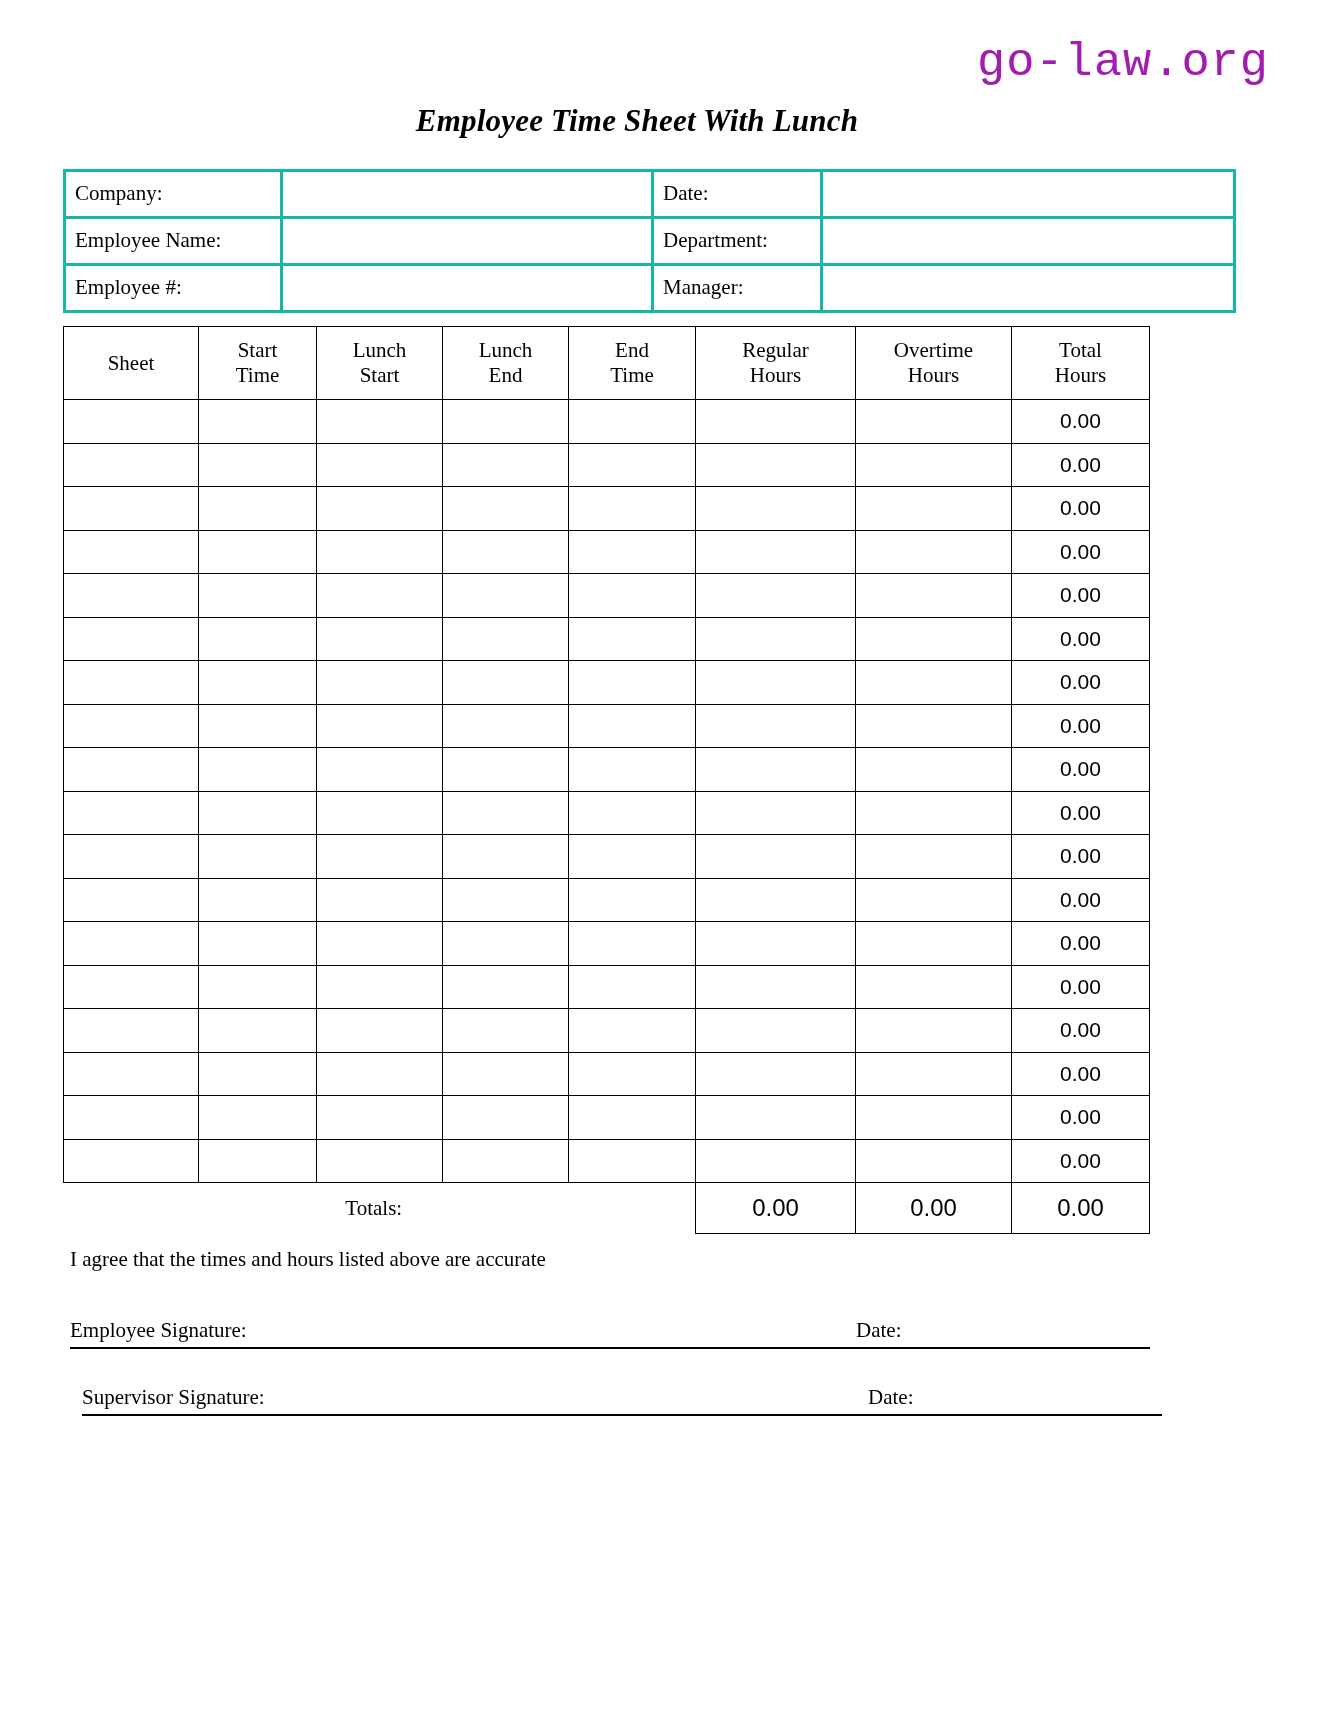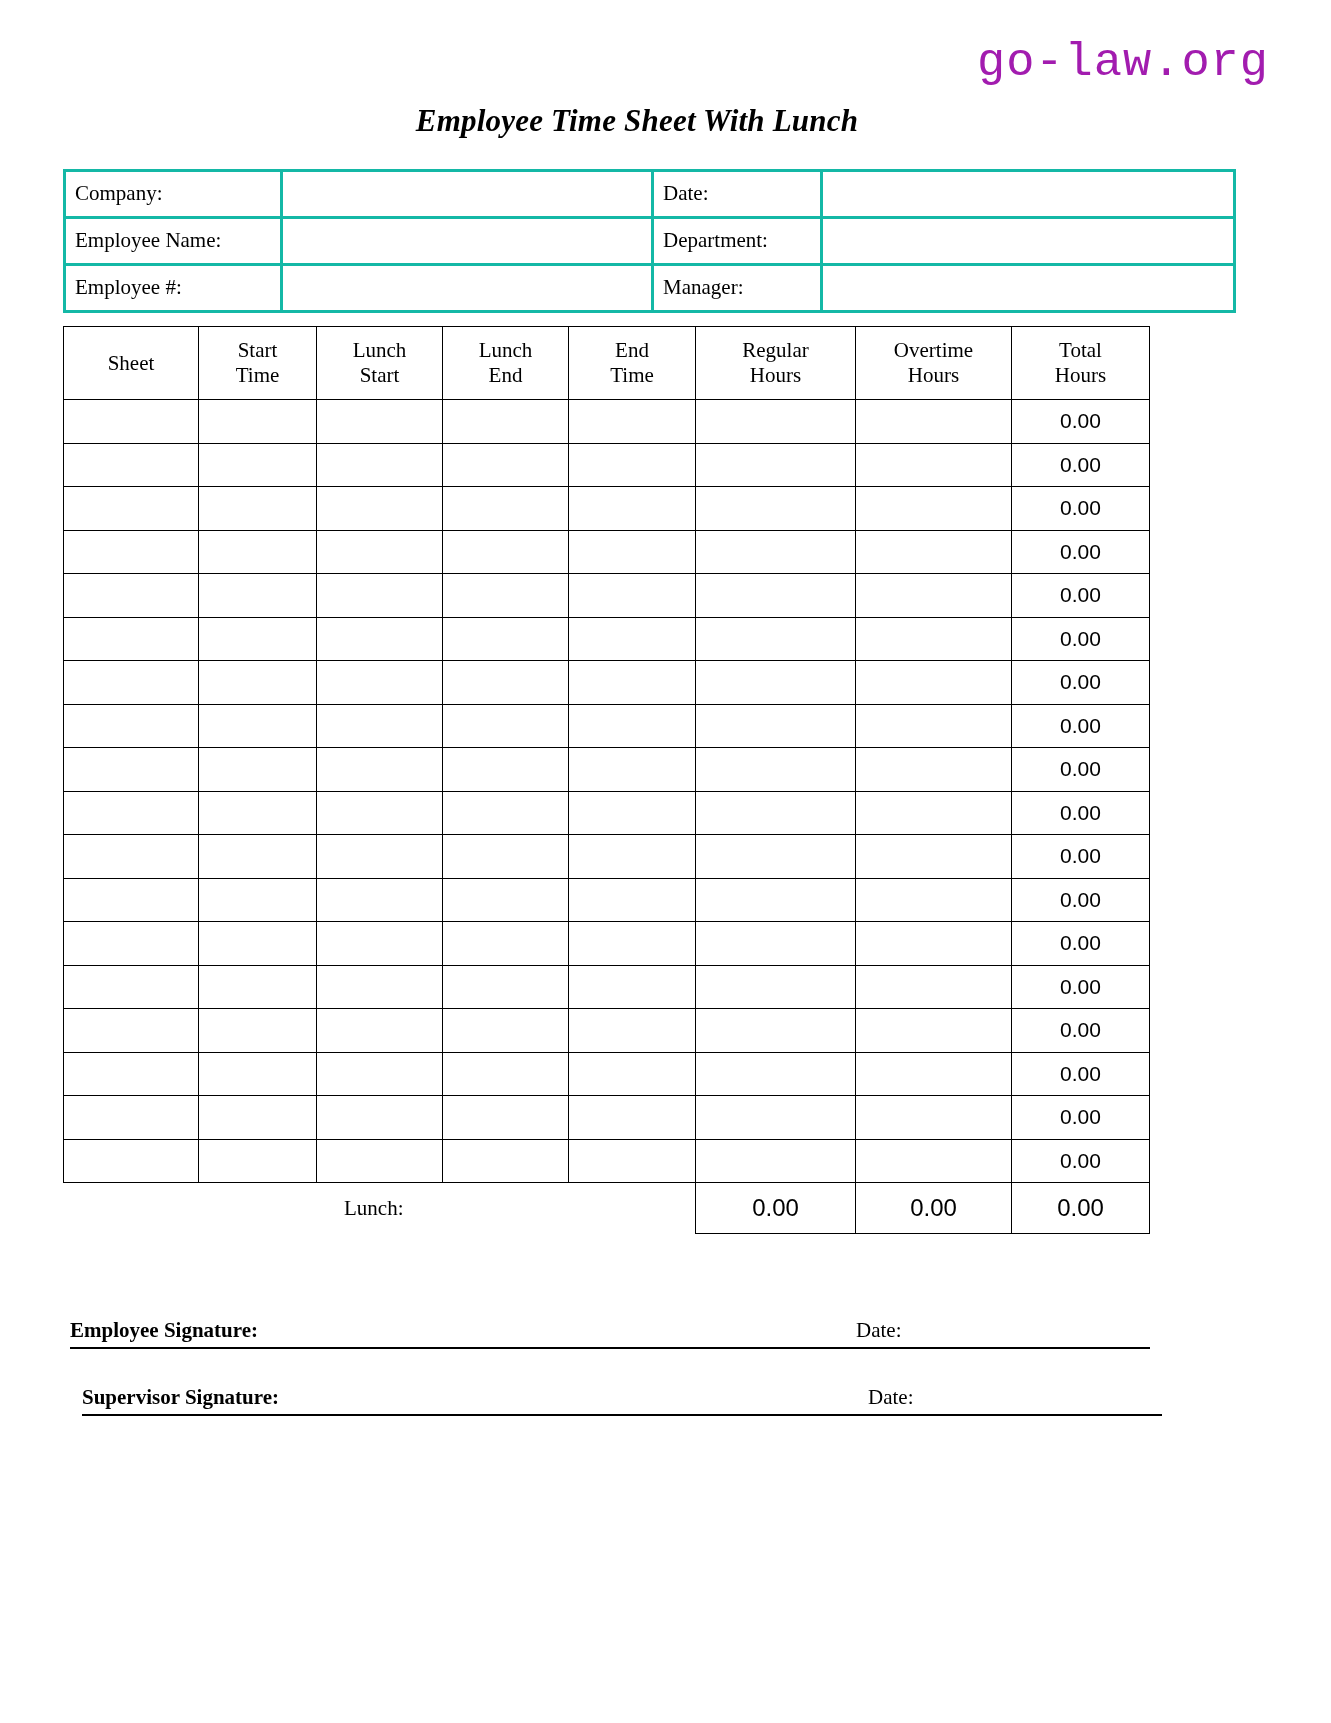--- a/index.html
+++ b/index.html
@@ -146,21 +146,20 @@
   .sig-row {
     position: relative;
     height: 42px;
     border-bottom: 2px solid #000000;
   }
   .sig-label {
     position: absolute;
     left: 0;
     bottom: 4px;
     font-size: 21px;
-    font-weight: bold;
   }
   .sig-date-label {
     position: absolute;
     left: 786px;
     bottom: 4px;
     font-size: 21px;
   }
 </style>
 </head>
 <body>
@@ -417,28 +416,29 @@
           <td></td>
           <td></td>
           <td></td>
           <td></td>
           <td></td>
           <td class="total-cell">0.00</td>
         </tr>
       </tbody>
     <tfoot>
       <tr class="totals-row">
-        <td colspan="5" class="totals-label">Lunch:</td>
+        <td colspan="5" class="totals-label">Totals:</td>
         <td class="boxed">0.00</td>
         <td class="boxed">0.00</td>
         <td class="boxed">0.00</td>
       </tr>
     </tfoot>
   </table>
 
+  <div class="agreement">I agree that the times and hours listed above are accurate</div>
 
   <div class="sig-block sig-employee">
     <div class="sig-row">
       <span class="sig-label">Employee Signature:</span>
       <span class="sig-date-label">Date:</span>
     </div>
   </div>
 
   <div class="sig-block sig-supervisor">
     <div class="sig-row">

